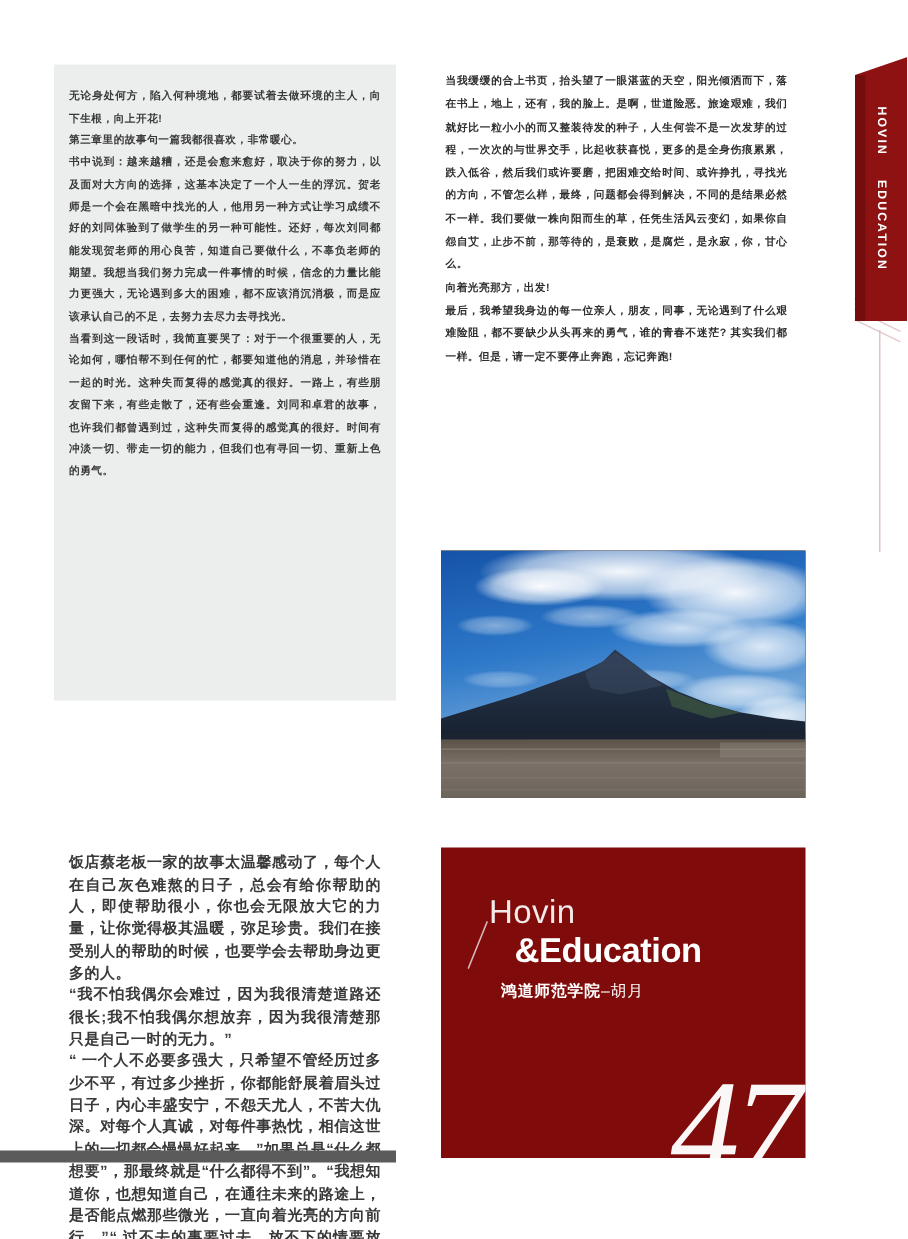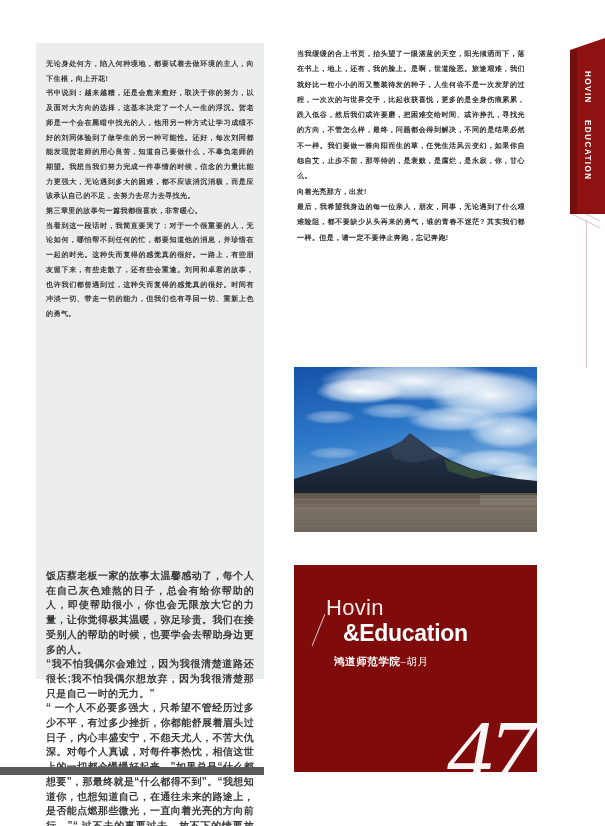--- a/index.html
+++ b/index.html
@@ -22,21 +22,21 @@
     height: 826px;
     background: #ffffff;
   }
 
   
   .left-col {
     position: absolute;
     left: 36px;
     top: 43px;
     width: 228px;
-    height: 636px;
+    height: 424px;
     background: #eceded;
     box-sizing: border-box;
     padding: 14px 10px 10px 10px;
   }
   .left-col-body {
     font-size: 7.1px;
     line-height: 14.7px;
     color: #3a3a3a;
     letter-spacing: 0.35px;
     text-align: justify;
@@ -127,21 +127,21 @@
   .brand-cn {
     position: absolute;
     left: 40px;
     top: 91px;
     font-size: 10.5px;
     color: #ffffff;
     letter-spacing: 0.6px;
     line-height: 1;
     font-weight: bold;
   }
-  .brand-cn .suffix { font-weight: normal; font-family: Liberation Serif, serif; }
+  .brand-cn .suffix { font-weight: normal; }
   .page-num {
     position: absolute;
     right: 6px;
     bottom: -26px;
     font-family: "Liberation Serif", "DejaVu Serif", serif;
     font-style: italic;
     font-size: 92px;
     color: #ffffff;
     line-height: 1;
     font-weight: normal;
@@ -218,22 +218,22 @@
   }
 </style>
 </head>
 <body>
 
 <div class="page">
 
   <div class="left-col">
     <div class="left-col-body">
       <p class="para">无论身处何方，陷入何种境地，都要试着去做环境的主人，向下生根，向上开花!</p>
+      <p class="para">第三章里的故事句一篇我都很喜欢，非常暖心。</p>
       <p class="para">书中说到：越来越糟，还是会愈来愈好，取决于你的努力，以及面对大方向的选择，这基本决定了一个人一生的浮沉。贺老师是一个会在黑暗中找光的人，他用另一种方式让学习成绩不好的刘同体验到了做学生的另一种可能性。还好，每次刘同都能发现贺老师的用心良苦，知道自己要做什么，不辜负老师的期望。我想当我们努力完成一件事情的时候，信念的力量比能力更强大，无论遇到多大的困难，都不应该消沉消极，而是应该承认自己的不足，去努力去尽力去寻找光。</p>
-      <p class="para">第三章里的故事句一篇我都很喜欢，非常暖心。</p>
       <p class="para">当看到这一段话时，我简直要哭了：对于一个很重要的人，无论如何，哪怕帮不到任何的忙，都要知道他的消息，并珍惜在一起的时光。这种失而复得的感觉真的很好。一路上，有些朋友留下来，有些走散了，还有些会重逢。刘同和卓君的故事，也许我们都曾遇到过，这种失而复得的感觉真的很好。时间有冲淡一切、带走一切的能力，但我们也有寻回一切、重新上色的勇气。</p>
     </div>
   </div>
 
   <div class="left-extra">
     <p class="para">饭店蔡老板一家的故事太温馨感动了，每个人在自己灰色难熬的日子，总会有给你帮助的人，即使帮助很小，你也会无限放大它的力量，让你觉得极其温暖，弥足珍贵。我们在接受别人的帮助的时候，也要学会去帮助身边更多的人。</p>
     <p class="para">“我不怕我偶尔会难过，因为我很清楚道路还很长;我不怕我偶尔想放弃，因为我很清楚那只是自己一时的无力。”</p>
     <p class="para">“ 一个人不必要多强大，只希望不管经历过多少不平，有过多少挫折，你都能舒展着眉头过日子，内心丰盛安宁，不怨天尤人，不苦大仇深。对每个人真诚，对每件事热忱，相信这世上的一切都会慢慢好起来。”如果总是“什么都想要”，那最终就是“什么都得不到”。“我想知道你，也想知道自己，在通往未来的路途上，是否能点燃那些微光，一直向着光亮的方向前行。”“ 过不去的事要过去，放不下的情要放下。翻过一页，才能书写另一页，这样才能让人生慢慢变成一本书。事过境迁再阅读，才有往事繁花似锦，回忆温暖如初。”</p>
   </div>
 

